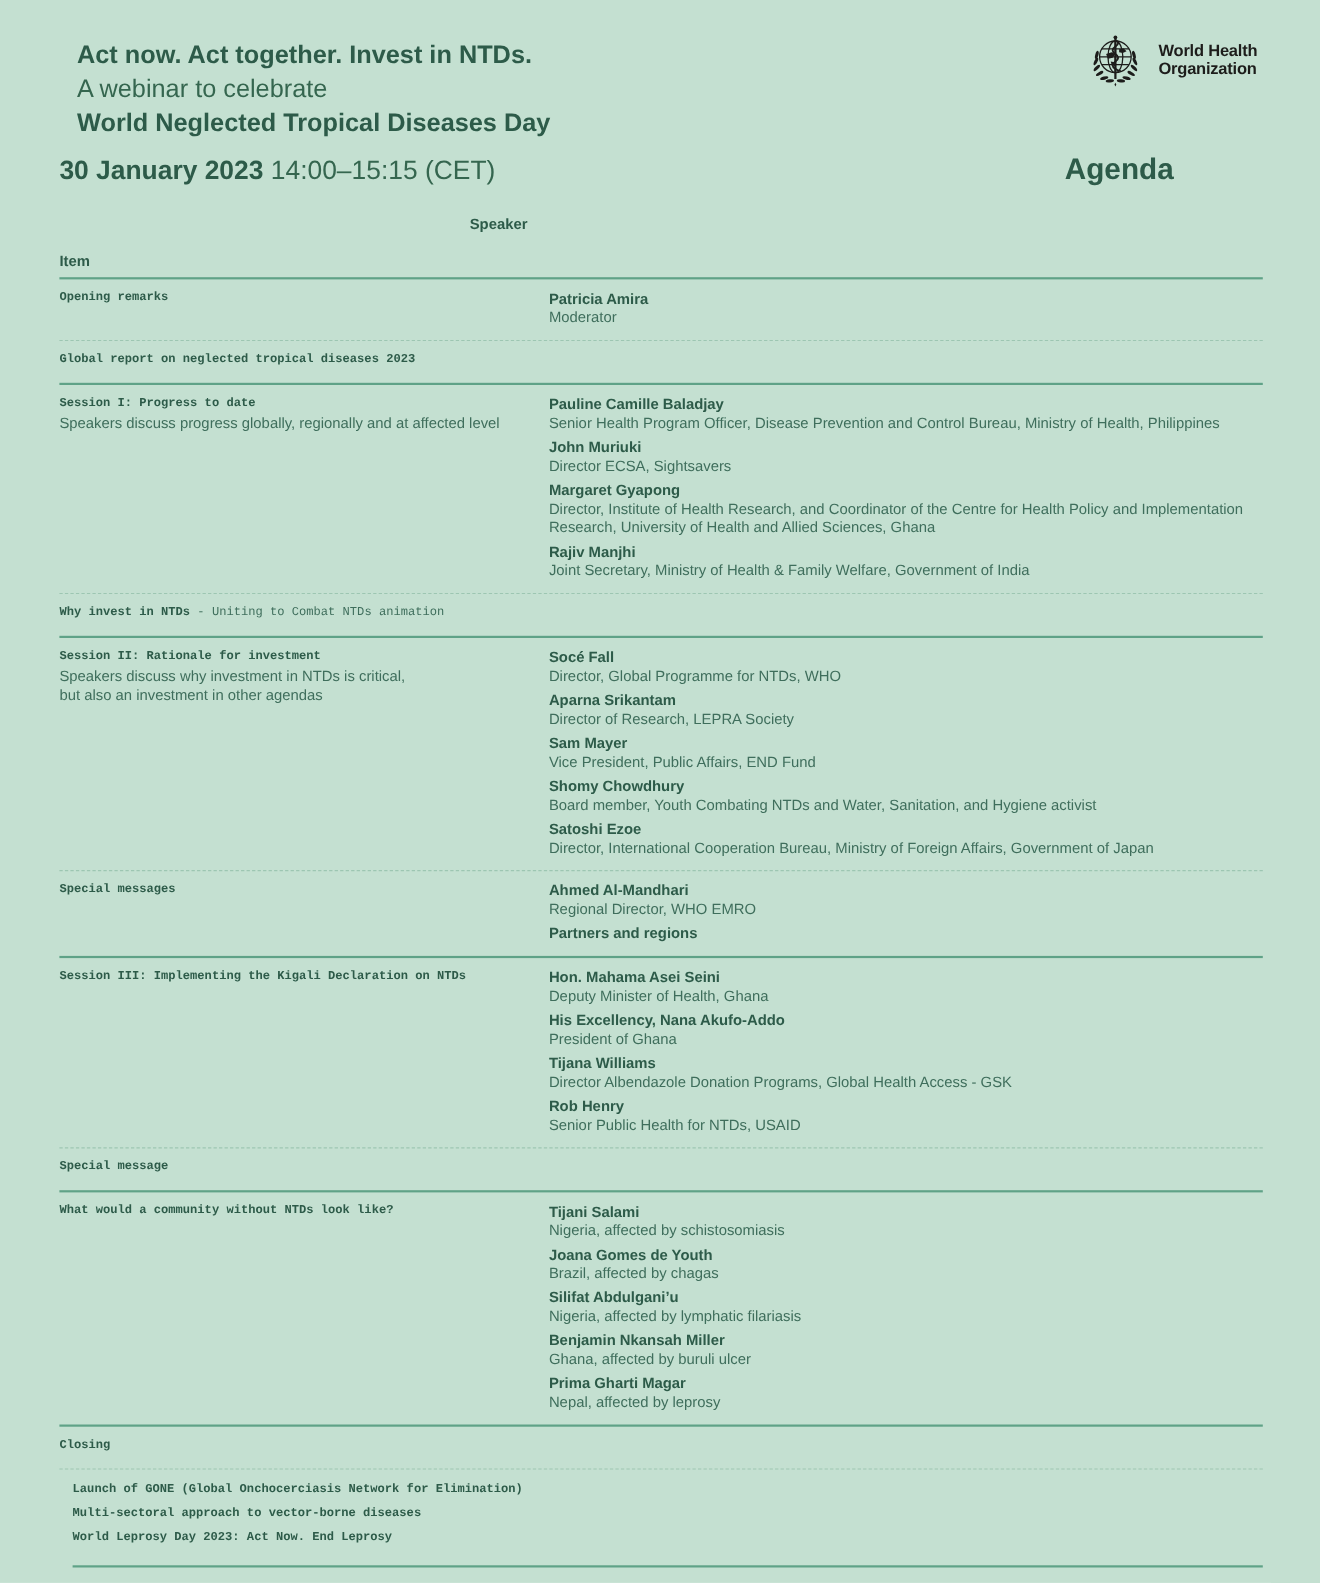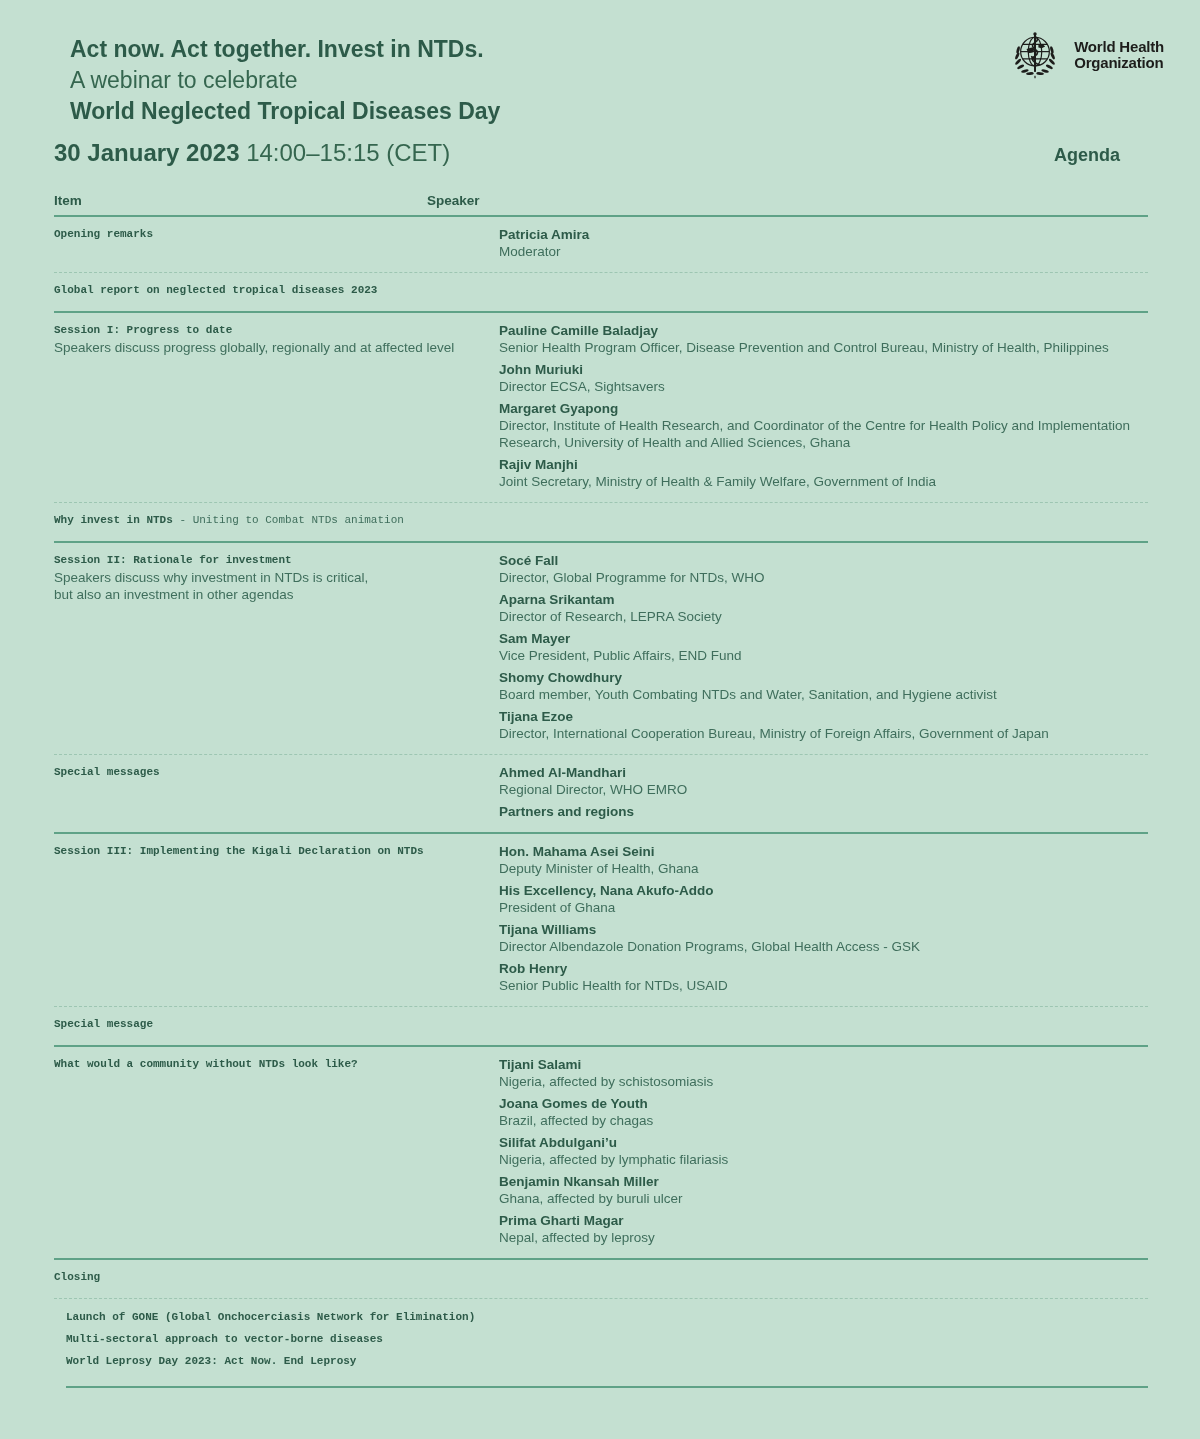--- a/index.html
+++ b/index.html
@@ -28,40 +28,40 @@
   .title-line{font-size:23px;line-height:31px;margin-left:16px;}
   .bold{font-weight:bold;}
   .title-sub{font-weight:normal;color:#35664f;}
   .date-row{
     margin-top:12px;
     display:flex;justify-content:space-between;align-items:baseline;
   }
   .date-text{font-size:24px;color:#35664f;}
   .date-text .bold{color:var(--dark);}
   .agenda-label{
-    font-size:18px;font-weight:bold;color:var(--dark);
-    margin-right:28px;
+    font-size:27px;font-weight:bold;color:var(--dark);
+    margin-right:81px;
   }
   
   .logo{
-    position:absolute;top:28px;right:36px;
+    position:absolute;top:28px;right:57px;
     display:flex;align-items:center;gap:12px;color:var(--ink);
   }
   .logo-text{font-size:15px;line-height:16.5px;font-weight:bold;letter-spacing:-0.2px;}
   .emblem{width:54px;height:54px;display:block;}
   
   .table-header{
     margin-top:26px;
     display:flex;
     padding-bottom:7px;
     border-bottom:2px solid var(--solid);
     color:var(--dark);
     font-weight:bold;font-size:13.5px;
   }
-  .col-item{width:373px;flex:none;}
+  .col-item{width:373px;flex:none;margin-top:34px;}
   .col-speaker{flex:1;}
   .agenda-row{display:flex;padding:9px 0 12px;}
   .sep-dashed{border-bottom:1px dashed var(--dashed);}
   .sep-solid{border-bottom:2px solid var(--solid);}
   .cell-item{width:445px;flex:none;padding-right:22px;}
   .cell-speaker{flex:1;}
   .item-title{font-weight:bold;color:var(--dark);font-size:11px;line-height:17px;font-family:Liberation Mono, monospace;}
   .item-title .suffix{font-weight:normal;color:var(--body);}
   .item-title + .item-title{margin-top:5px;}
   .item-desc{color:var(--body);font-size:13.5px;line-height:17px;}
@@ -208,21 +208,21 @@
           </div>
           <div class="speaker">
             <div class="speaker-name">Sam Mayer</div>
             <div class="speaker-role">Vice President, Public Affairs, END Fund</div>
           </div>
           <div class="speaker">
             <div class="speaker-name">Shomy Chowdhury</div>
             <div class="speaker-role">Board member, Youth Combating NTDs and Water, Sanitation, and Hygiene activist</div>
           </div>
           <div class="speaker">
-            <div class="speaker-name">Tijana Ezoe</div>
+            <div class="speaker-name">Satoshi Ezoe</div>
             <div class="speaker-role">Director, International Cooperation Bureau, Ministry of Foreign Affairs, Government of Japan</div>
           </div>
         </div>
       </div>
       <div class="agenda-row sep-solid">
         <div class="cell-item">
           <div class="item-title"><span>Special messages</span></div>
         </div>
         <div class="cell-speaker">
           <div class="speaker">

